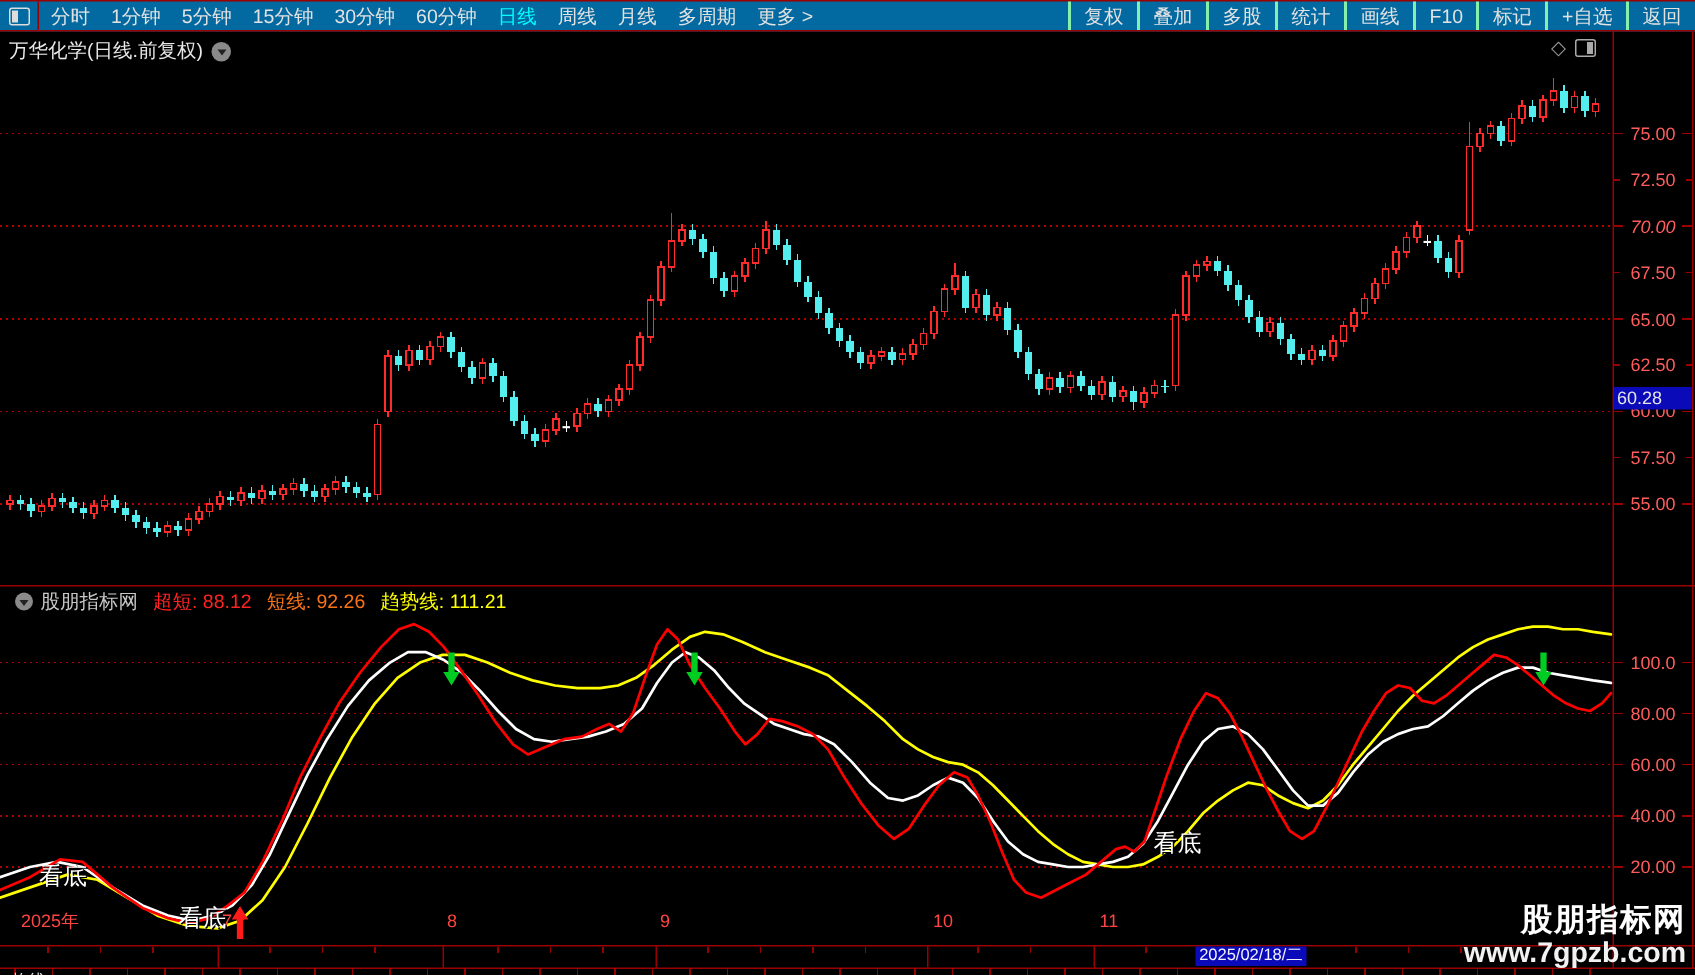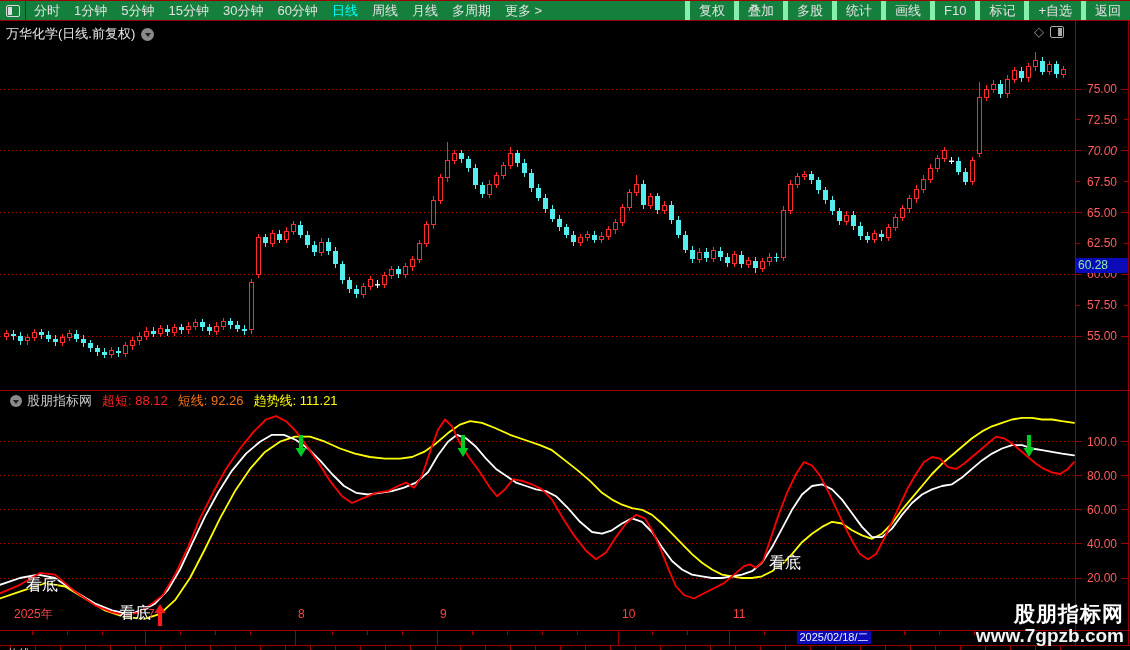--- a/index.html
+++ b/index.html
@@ -1,51 +1,51 @@
 <!DOCTYPE html>
 <html><head>
 <meta charset="utf-8">
 <style>
   html,body{margin:0;padding:0;background:#000;}
   .screen{position:relative;width:1130px;height:650px;background:#000;overflow:hidden;
           font-family:"Liberation Sans","DejaVu Sans",sans-serif;}
   
   .topbar{position:absolute;left:0;top:0;width:1130px;height:21px;box-sizing:border-box;
-          border-top:1px solid #9b0000;border-bottom:1px solid #9b0000;background:#15803d;
+          border-top:1px solid #9b0000;border-bottom:1px solid #9b0000;background:#0369a1;
           display:flex;align-items:center;z-index:7;}
   .tb-icon-cell{width:25px;height:100%;display:flex;align-items:center;justify-content:center;
           border-right:1px solid #9b0000;flex:0 0 auto;}
   .win-icon{position:relative;width:12px;height:10px;border:1px solid #ddd;border-radius:2px;display:inline-block;}
   .win-icon i{position:absolute;left:1px;top:1px;bottom:1px;width:4px;background:#ddd;}
   .tb-left{display:flex;align-items:center;padding-left:8px;flex:1 1 auto;}
   .tb-item{color:#e2e2e2;font-size:13px;margin-right:14px;white-space:nowrap;cursor:default;}
   .tb-item.active{color:#00ffff;}
   .tb-right{display:flex;align-items:center;height:100%;flex:0 0 auto;}
   .tb-ritem{color:#e2e2e2;font-size:13px;padding:0 9px;height:100%;display:flex;align-items:center;
-          border-left:5px solid #86efac;white-space:nowrap;cursor:default;}
+          border-left:2px solid #86efac;white-space:nowrap;cursor:default;}
   
   .chart-title{position:absolute;left:6px;top:25px;color:#e8e8e8;font-size:13px;z-index:6;
           display:flex;align-items:center;}
   .circle-ico{width:13px;height:13px;border-radius:50%;background:#8a8a8a;margin-left:6px;
           display:inline-flex;align-items:center;justify-content:center;}
   .circle-ico b{width:0;height:0;border-left:3px solid transparent;border-right:3px solid transparent;
           border-top:4px solid #222;margin-top:1px;}
   .corner-icons{position:absolute;left:1034px;top:24px;z-index:6;display:flex;align-items:center;}
   .diamond{color:#999;font-size:13px;margin-right:6px;}
   .pane-icon{position:relative;width:12px;height:10px;border:1px solid #aaa;border-radius:2px;display:inline-block;}
   .pane-icon i{position:absolute;right:1px;top:1px;bottom:1px;width:4px;background:#aaa;}
   
   .rline{position:absolute;background:#9b0000;z-index:2;}
   
   .yl{position:absolute;left:1078px;width:48px;text-align:center;color:#ff5d5d;font-size:12px;z-index:3;line-height:12px;}
   .tl{position:absolute;top:608px;color:#ff4444;font-size:12px;z-index:3;line-height:12px;}
   .tb-bound{position:absolute;top:630px;height:15px;width:1px;background:#9b0000;z-index:2;}
   
   .price-badge{position:absolute;left:1076px;top:258px;width:50px;height:15px;background:#0a0ab8;
-          color:#86efac;font-size:12px;line-height:15px;padding-left:2px;z-index:5;}
+          color:#e5e5e5;font-size:12px;line-height:15px;padding-left:2px;z-index:5;}
   .date-badge{position:absolute;left:797px;top:631px;width:74px;height:13px;background:#0a0ab8;
           color:#f0f0ff;font-size:11px;line-height:13px;text-align:center;z-index:5;}
   
   .ind-header{position:absolute;left:4px;top:392px;z-index:6;display:flex;align-items:center;font-size:13px;}
   .ind-name{color:#c8c8c8;margin:0 10px 0 5px;}
   .ind-field{margin-right:10px;white-space:nowrap;}
   
   .kandi{position:absolute;color:#fff;font-size:16px;z-index:4;text-shadow:1px 1px 0 #000;line-height:13px;}
   
   .watermark{position:absolute;right:6px;bottom:3px;text-align:right;z-index:8;}

